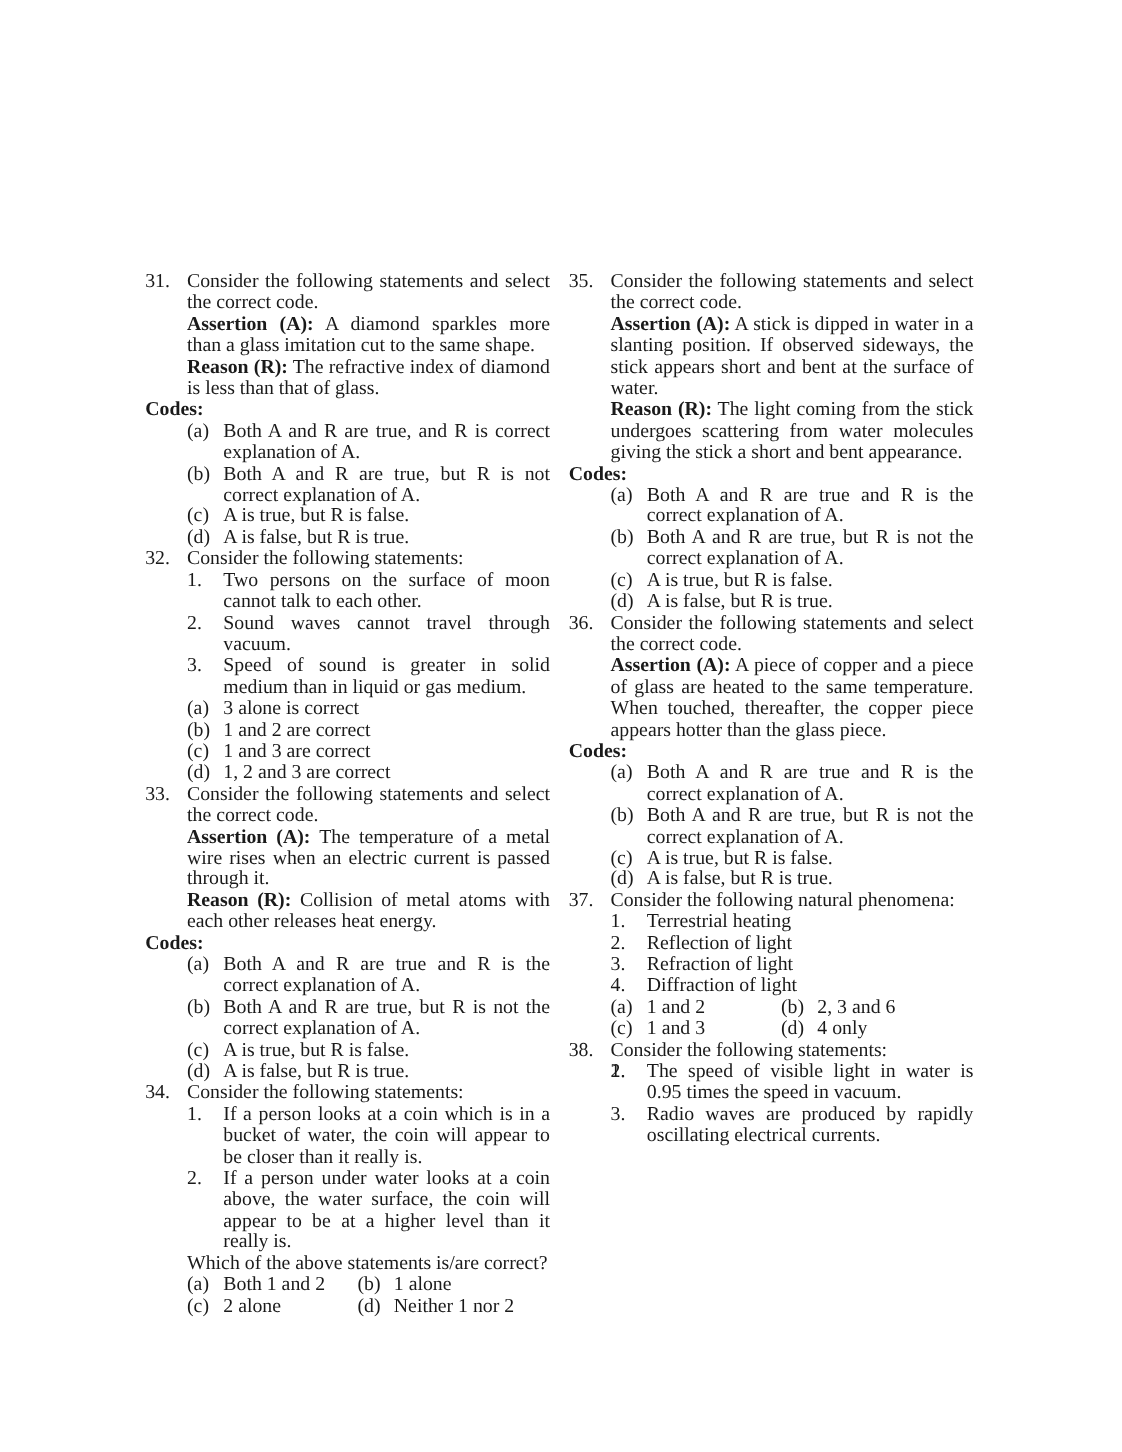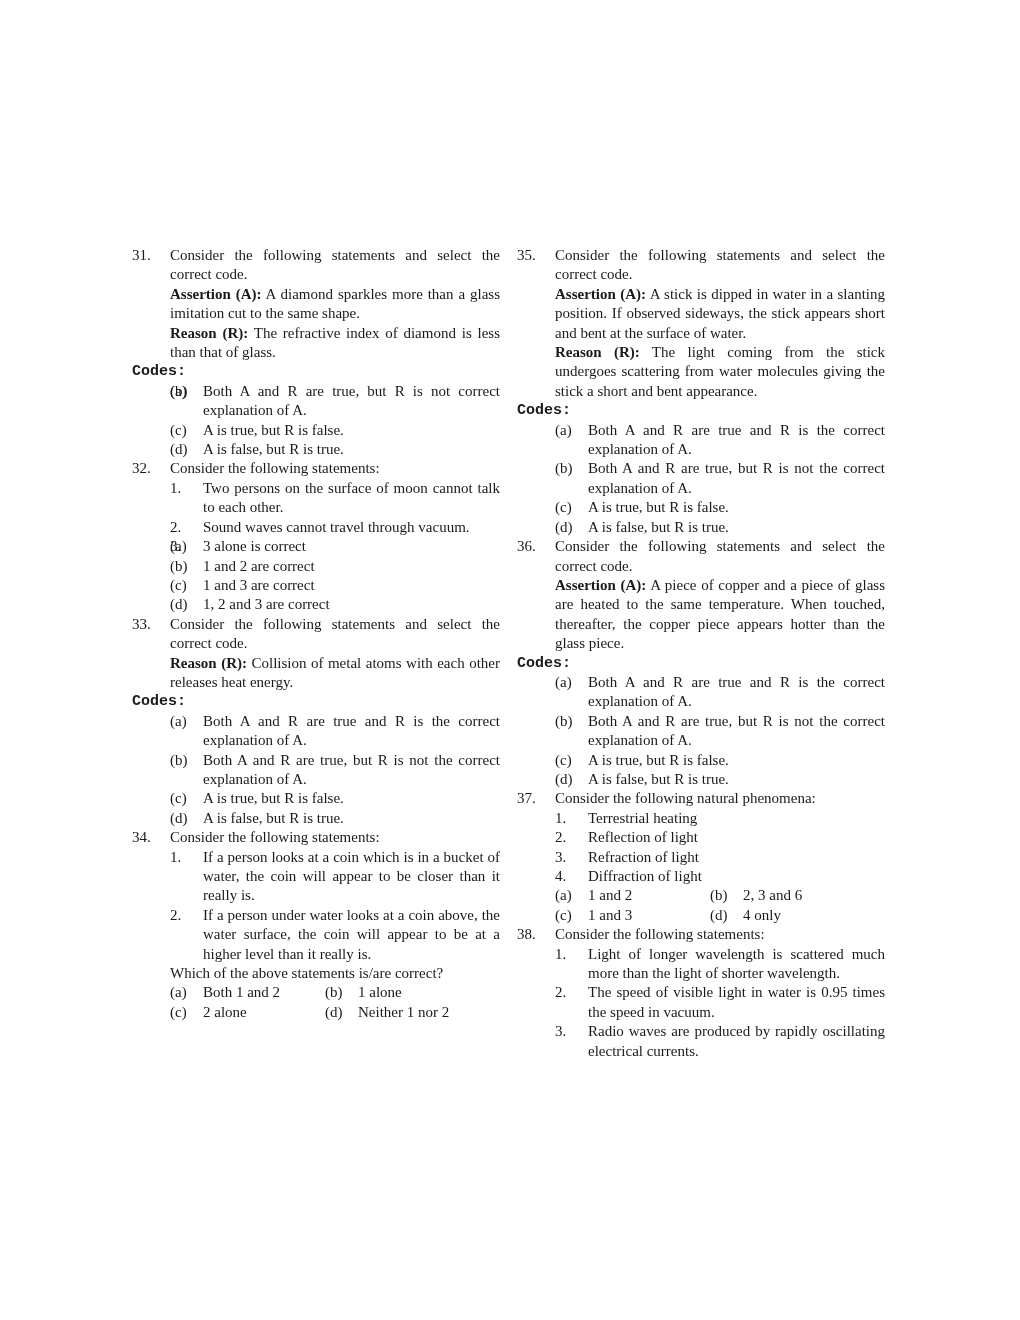--- a/index.html
+++ b/index.html
@@ -1,25 +1,25 @@
 <!DOCTYPE html>
 <html><head>
 <meta charset="utf-8">
 <style>
   html, body { margin: 0; padding: 0; background: #ffffff; }
   body { width: 1020px; height: 1320px; position: relative; overflow: hidden;
          font-family: "Liberation Serif", "DejaVu Serif", serif; color: #1a1a1a; }
-  .col { position: absolute; top: 246px; width: 368px; font-size: 15px; line-height: 19.4px; }
+  .col { position: absolute; top: 246px; width: 368px; font-size: 18px; line-height: 19.4px; }
   #col-left { left: 132px; }
   #col-right { left: 517px; }
   .q { position: relative; padding-left: 38px; }
   .qnum { position: absolute; left: 0; top: 0; }
   .p { text-align: justify; }
   .b { font-weight: bold; }
-  .codes-head { font-weight: bold; margin-left: -0px; font-family: Liberation Mono, monospace; }
+  .codes-head { font-weight: bold; margin-left: -0px; }
   .codes-wrap { position: relative; }
   .codes-wrap .codes-head { position: relative; left: -38px; }
   .opt { position: relative; padding-left: 33px; text-align: justify; }
   .opt .lab { position: absolute; left: 0; top: 0; }
   .item { position: relative; padding-left: 33px; text-align: justify; }
   .item .lab { position: absolute; left: 0; top: 0; }
   .grid2 { display: grid; grid-template-columns: 155px 1fr; }
   .grid2 .cell { position: relative; padding-left: 33px; }
   .grid2 .cell .lab { position: absolute; left: 0; top: 0; }
 </style>
@@ -28,42 +28,43 @@
 
 <div class="col" id="col-left">
 
   <div class="q">
     <span class="qnum">31.</span>
     <div class="p">Consider the following statements and select the correct code.</div>
     <div class="p"><span class="b">Assertion (A):</span><span> A diamond sparkles more than a glass imitation cut to the same shape.</span></div>
     <div class="p"><span class="b">Reason (R):</span><span> The refractive index of diamond is less than that of glass.</span></div>
     <div class="codes-wrap">
       <div class="codes-head">Codes:</div>
-      <div class="opt"><span class="lab">(a)</span></div>
+      <div class="opt"><span class="lab">(a)</span><span>Both A and R are true, and R is correct explanation of A.</span></div>
       <div class="opt"><span class="lab">(b)</span><span>Both A and R are true, but R is not correct explanation of A.</span></div>
       <div class="opt"><span class="lab">(c)</span><span>A is true, but R is false.</span></div>
       <div class="opt"><span class="lab">(d)</span><span>A is false, but R is true.</span></div>
     </div>
   </div>
 
   <div class="q">
     <span class="qnum">32.</span>
     <div class="p">Consider the following statements:</div>
     <div class="item"><span class="lab">1.</span><span>Two persons on the surface of moon cannot talk to each other.</span></div>
     <div class="item"><span class="lab">2.</span><span>Sound waves cannot travel through vacuum.</span></div>
-    <div class="item"><span class="lab">3.</span></div>
+    <div class="item"><span class="lab">3.</span><span>Speed of sound is greater in solid medium than in liquid or gas medium.</span></div>
     <div class="opt"><span class="lab">(a)</span><span>3 alone is correct</span></div>
     <div class="opt"><span class="lab">(b)</span><span>1 and 2 are correct</span></div>
     <div class="opt"><span class="lab">(c)</span><span>1 and 3 are correct</span></div>
     <div class="opt"><span class="lab">(d)</span><span>1, 2 and 3 are correct</span></div>
   </div>
 
   <div class="q">
     <span class="qnum">33.</span>
     <div class="p">Consider the following statements and select the correct code.</div>
+    <div class="p"><span class="b">Assertion (A):</span><span> The temperature of a metal wire rises when an electric current is passed through it.</span></div>
     <div class="p"><span class="b">Reason (R):</span><span>  Collision of metal atoms with each other releases heat energy.</span></div>
     <div class="codes-wrap">
       <div class="codes-head">Codes:</div>
       <div class="opt"><span class="lab">(a)</span><span>Both A and R are true and R is the correct explanation of A.</span></div>
       <div class="opt"><span class="lab">(b)</span><span>Both A and R are true, but R is not the correct explanation of A.</span></div>
       <div class="opt"><span class="lab">(c)</span><span>A is true, but R is false.</span></div>
       <div class="opt"><span class="lab">(d)</span><span>A is false, but R is true.</span></div>
     </div>
   </div>
 
@@ -122,17 +123,17 @@
       <div class="cell"><span class="lab">(a)</span><span>1 and 2</span></div>
       <div class="cell"><span class="lab">(b)</span><span>2, 3 and 6</span></div>
       <div class="cell"><span class="lab">(c)</span><span>1 and 3</span></div>
       <div class="cell"><span class="lab">(d)</span><span>4 only</span></div>
     </div>
   </div>
 
   <div class="q">
     <span class="qnum">38.</span>
     <div class="p">Consider the following statements:</div>
-    <div class="item"><span class="lab">1.</span><span>Light of longer wavelength is scattered much more than the light of shorter wavelength.</span></div>
+    <div class="item"><span class="lab">1.</span></div>
     <div class="item"><span class="lab">2.</span><span>The speed of visible light in water is 0.95 times the speed in vacuum.</span></div>
     <div class="item"><span class="lab">3.</span><span>Radio waves are produced by rapidly oscillating electrical currents.</span></div>
   </div>
 </div>
 
 </body></html>

